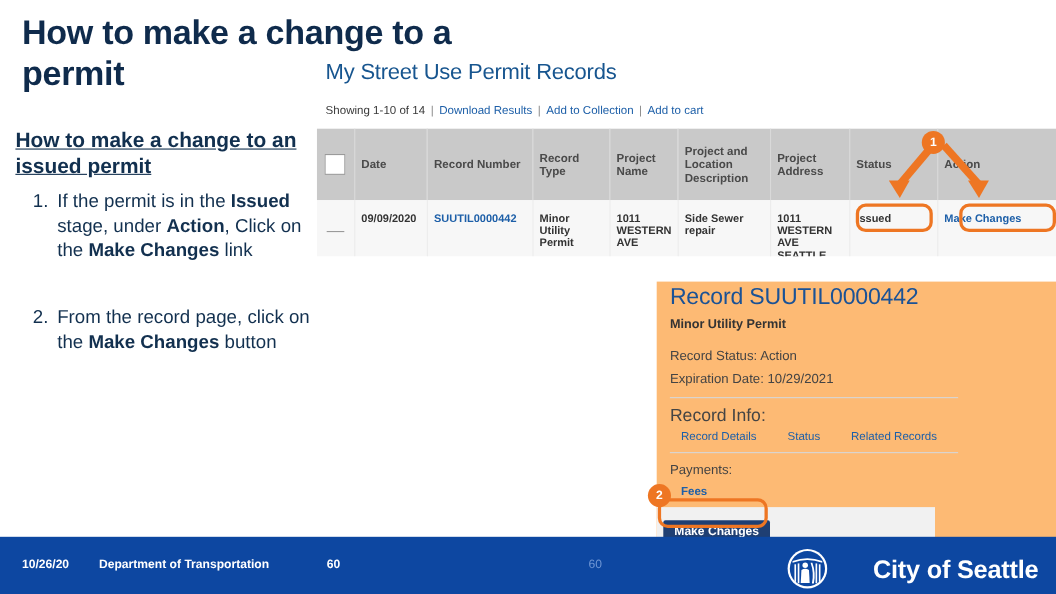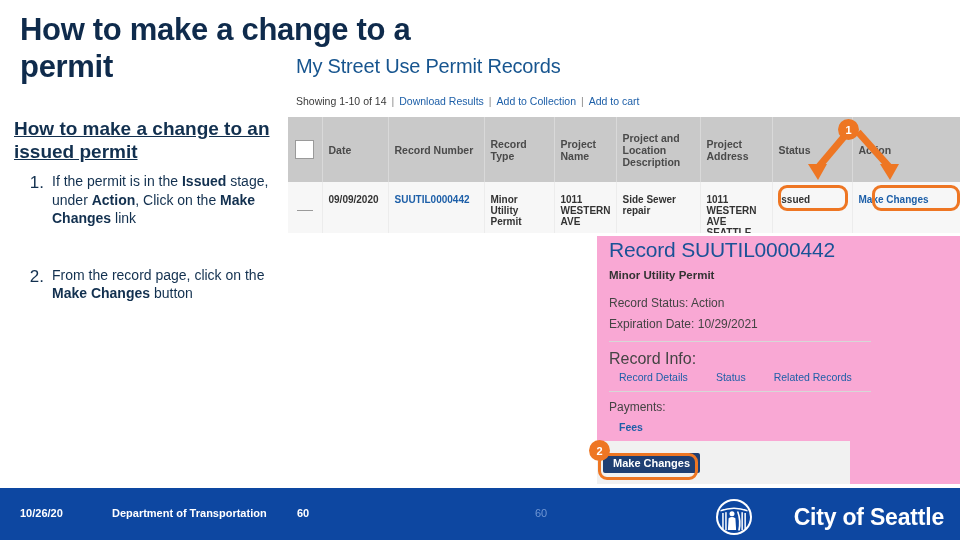--- a/index.html
+++ b/index.html
@@ -24,21 +24,21 @@
     z-index:40;
     text-decoration:underline;
   }
   .steps{position:absolute;left:14px;top:172px;width:300px;z-index:40;}
   .step{display:flex;margin-bottom:38px;}
   .step-num{
     width:30px;flex:0 0 30px;text-align:right;
     font-size:17px;line-height:1.33;color:#12304f;padding-right:8px;
   }
   .step-body{
-    font-size:14px;line-height:1.33;color:#12304f;width:230px;
+    font-size:17px;line-height:1.33;color:#12304f;width:230px;
   }
   .step-body b{font-weight:700;}
 
   
   .shot1{
     position:absolute;left:288px;top:53px;width:672px;height:180px;
     background:#fff;overflow:hidden;z-index:10;
     font-family:"Liberation Sans", sans-serif;
     text-decoration:underline;
   }
@@ -69,22 +69,22 @@
   .tbl td.rec a{color:#1d5fa8;text-decoration:none;}
   .tbl .cbcol{width:34px;}
   .chk{
     width:17px;height:17px;background:#fff;border:1px solid #9a9a9a;
     display:block;margin:1px auto;
   }
   .chk.row{border:0;border-bottom:1px solid #9a9a9a;height:15px;width:16px;background:#f7f7f7;}
 
   
   .shot2{
-    position:absolute;left:597px;top:236px;width:363px;height:248px;
-    background:#f9a8d4;overflow:hidden;z-index:10;
+    position:absolute;left:597px;top:256px;width:363px;height:248px;
+    background:#fdba74;overflow:hidden;z-index:10;
   }
   .shot2 .r-title{
     position:absolute;left:12px;top:2px;font-size:21px;color:#1a5296;
     letter-spacing:-0.2px;white-space:nowrap;
   }
   .shot2 .r-sub{
     position:absolute;left:12px;top:33px;font-size:11.5px;color:#333;font-weight:700;
   }
   .shot2 .r-line1{position:absolute;left:12px;top:60px;font-size:12px;color:#444;}
   .shot2 .r-line2{position:absolute;left:12px;top:81px;font-size:12px;color:#444;}
@@ -115,21 +115,21 @@
     position:absolute;z-index:61;border:3px solid #ee7623;border-radius:9px;
     box-sizing:border-box;
   }
 
   
   .footer{
     position:absolute;left:0;top:488px;width:960px;height:52px;
     background:#0d47a1;z-index:70;
   }
   .f-date{position:absolute;left:20px;top:19px;font-size:11px;font-weight:700;color:#fff;}
-  .f-dept{position:absolute;left:112px;top:19px;font-size:11px;font-weight:700;color:#fff;}
+  .f-dept{position:absolute;left:90px;top:19px;font-size:11px;font-weight:700;color:#fff;}
   .f-num{position:absolute;left:297px;top:19px;font-size:11px;font-weight:700;color:#fff;}
   .f-page{position:absolute;left:535px;top:19px;font-size:11px;color:#6f96d4;}
   .brand{position:absolute;right:16px;top:10px;display:flex;align-items:center;gap:9px;}
   .brand-txt{font-size:23px;font-weight:700;color:#fff;letter-spacing:-0.2px;margin-left:32px;}
 </style>
 </head>
 <body>
 
 <div class="slide">
 

